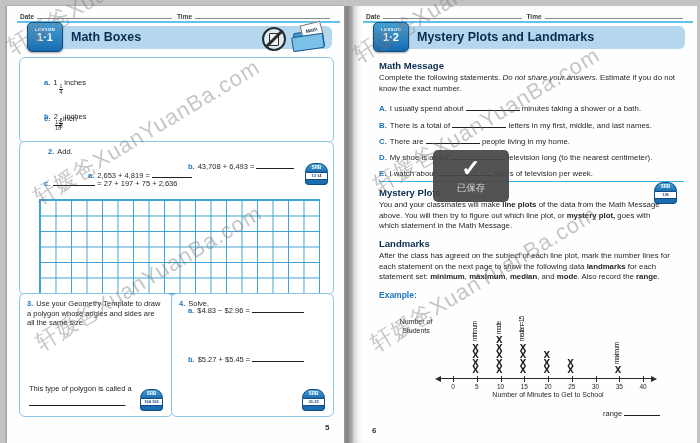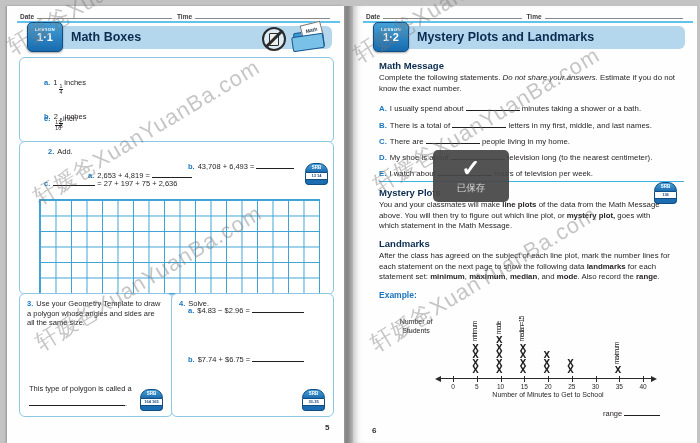--- a/index.html
+++ b/index.html
@@ -175,21 +175,21 @@
     </div>
 
     <div class="pbox" style="left:164px;top:287px;width:161px;height:122px;">
       <div class="ptext" style="position:absolute;left:7px;top:5px;">
         <span class="pnum">4.</span><span>Solve.</span>
       </div>
       <div class="ptext" style="position:absolute;left:16px;top:11px;">
         <span class="plet">a.</span><span>$4.83 − $2.96 =</span> <span class="blank" style="width:52px;"></span>
       </div>
       <div class="ptext" style="position:absolute;left:16px;top:60px;">
-        <span class="plet">b.</span><span>$7.74 + $6.75 =</span> <span class="blank" style="width:52px;"></span>
+        <span class="plet">b.</span><span>$5.27 + $5.45 =</span> <span class="blank" style="width:52px;"></span>
       </div>
       <div class="srb" style="left:130px;top:95px;">
         <div class="srb-top">SRB</div>
         <div class="srb-mid">33-35</div>
         <div class="srb-bot"></div>
       </div>
     </div>
 
     <div class="pageno" style="left:318px;top:417px;">5</div>
   </div>

